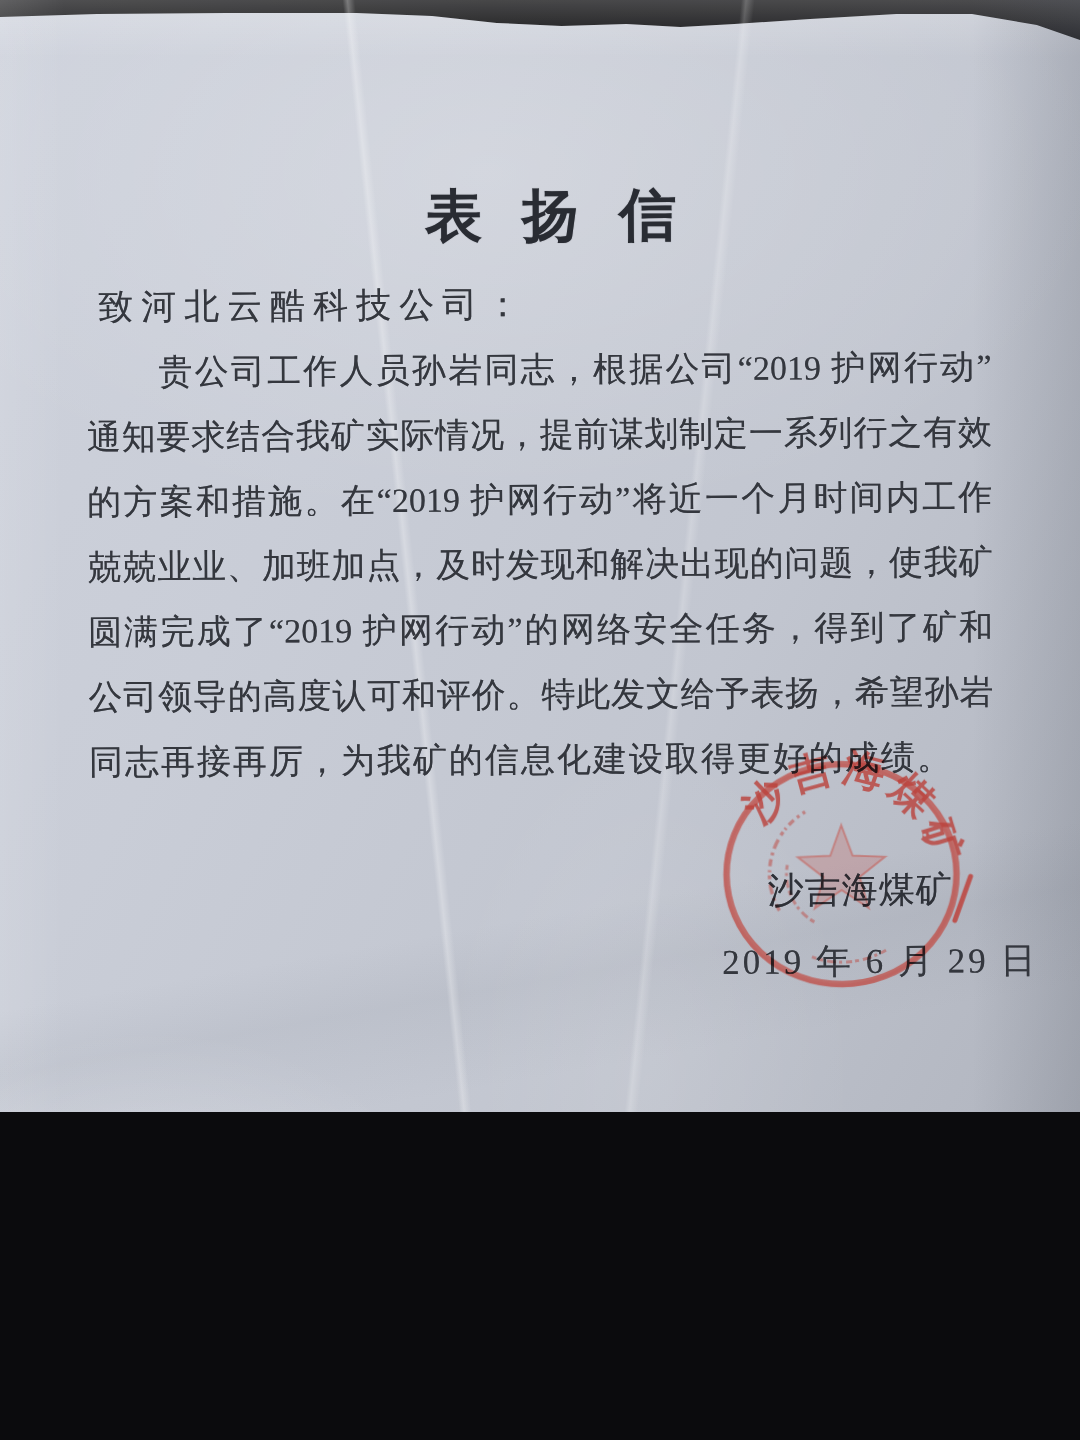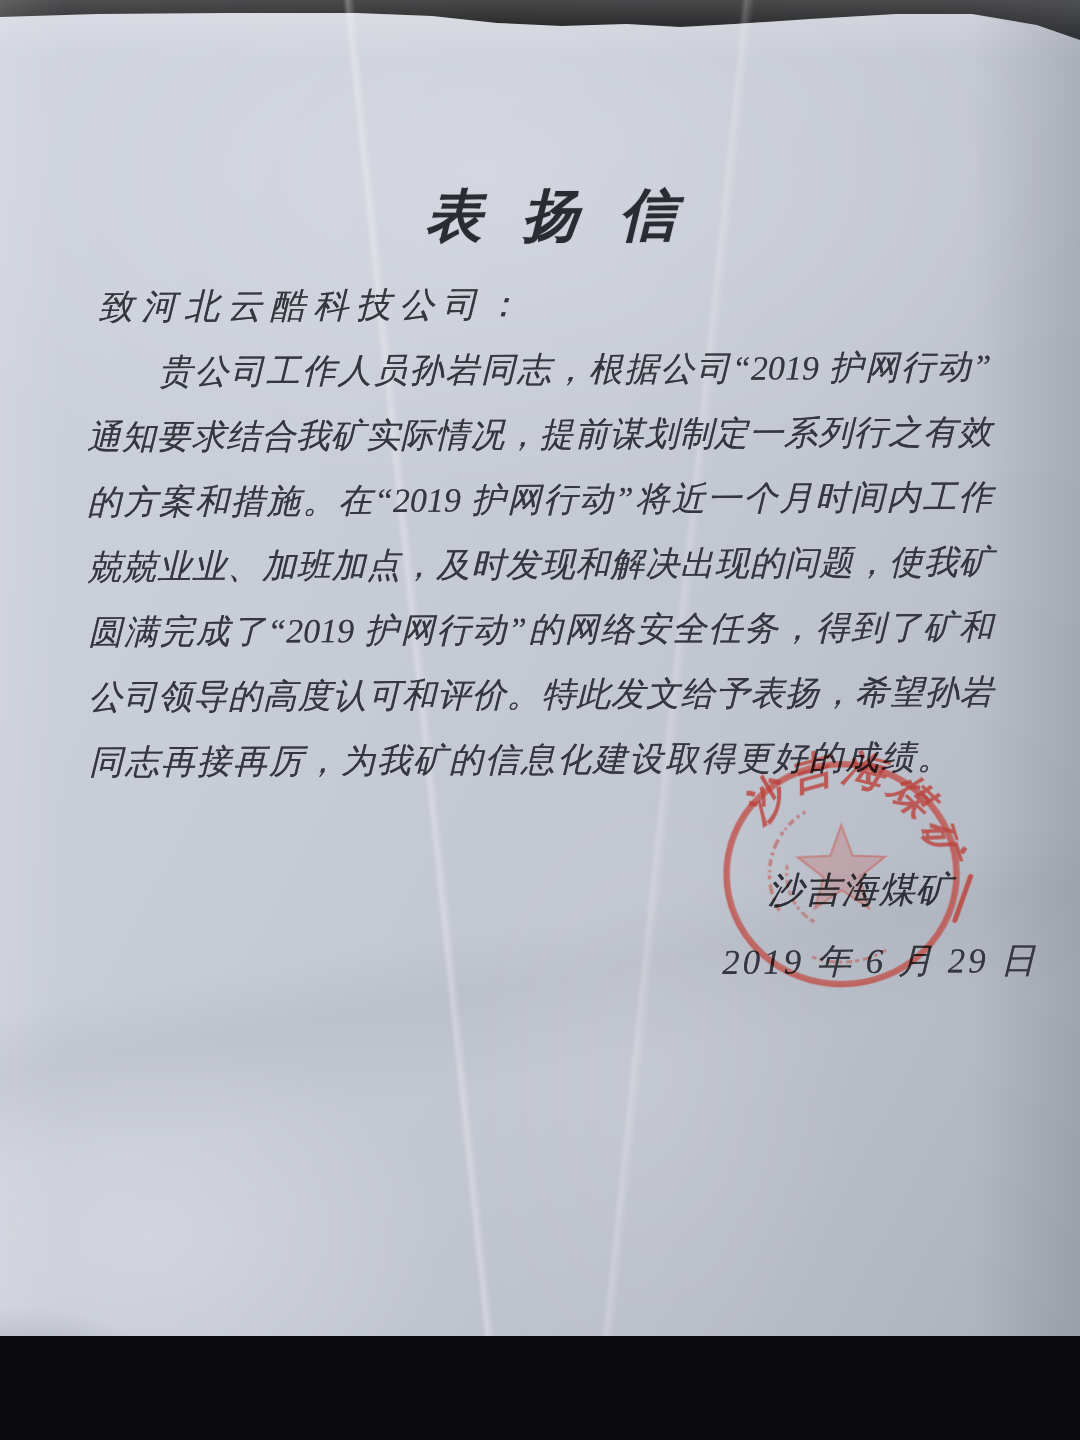--- a/index.html
+++ b/index.html
@@ -3,25 +3,24 @@
 <meta charset="utf-8">
 <style>
   html, body {
     margin: 0;
     padding: 0;
     background: #0b0b0d;
   }
   .photo {
     position: relative;
     width: 1080px;
-    height: 1336px;
+    height: 1112px;
     overflow: hidden;
     background: linear-gradient(90deg, #151517 0%, #0a0a0c 45%, #101013 100%);
     font-family: "Liberation Serif", "DejaVu Serif", serif;
-    font-style: italic;
   }
   
   .paper {
     position: absolute;
     left: 0; top: 0;
     width: 1080px; height: 1440px;
     background:
       radial-gradient(ellipse 900px 500px at 45% 12%, rgba(255,255,255,0.20), transparent 70%),
       linear-gradient(118deg, #ced2dc 0%, #c9cdd7 30%, #c2c6d0 58%, #b4b8c2 85%, #a9adb7 100%);
     clip-path: polygon(

